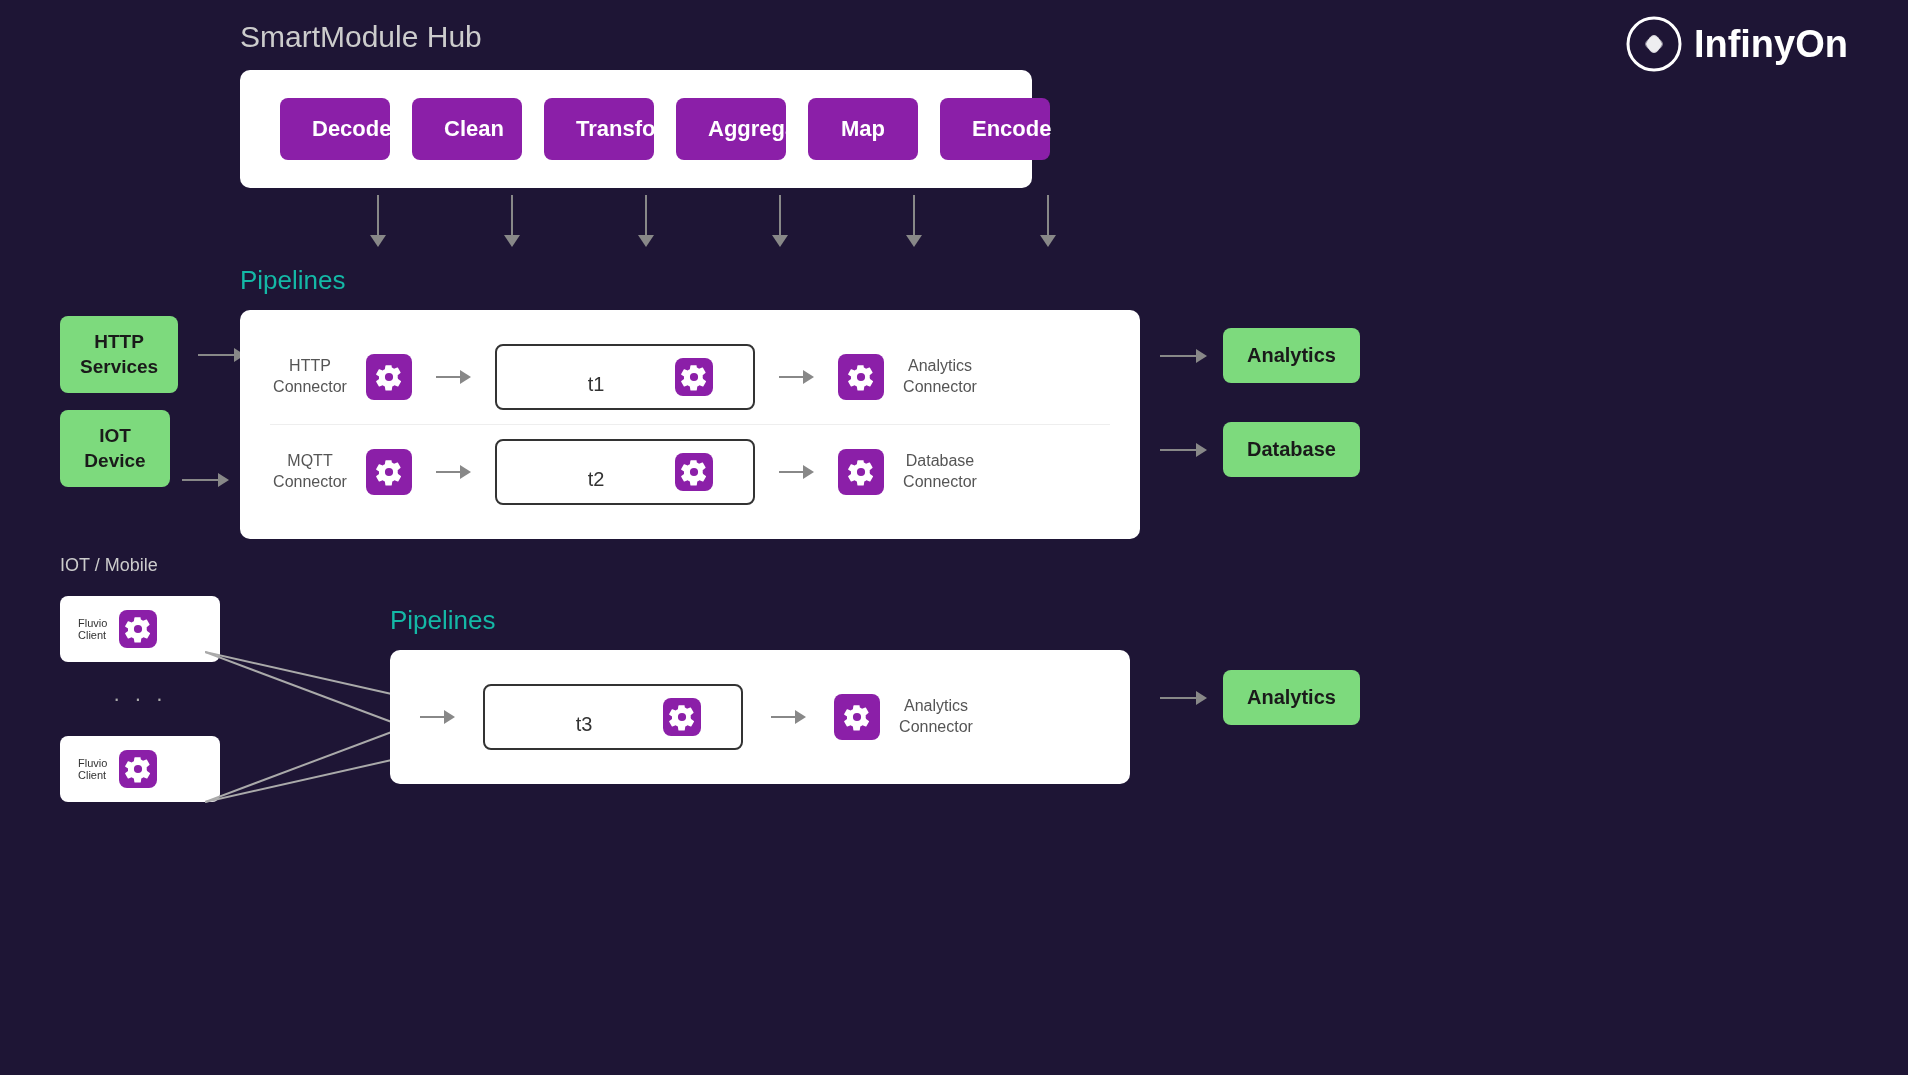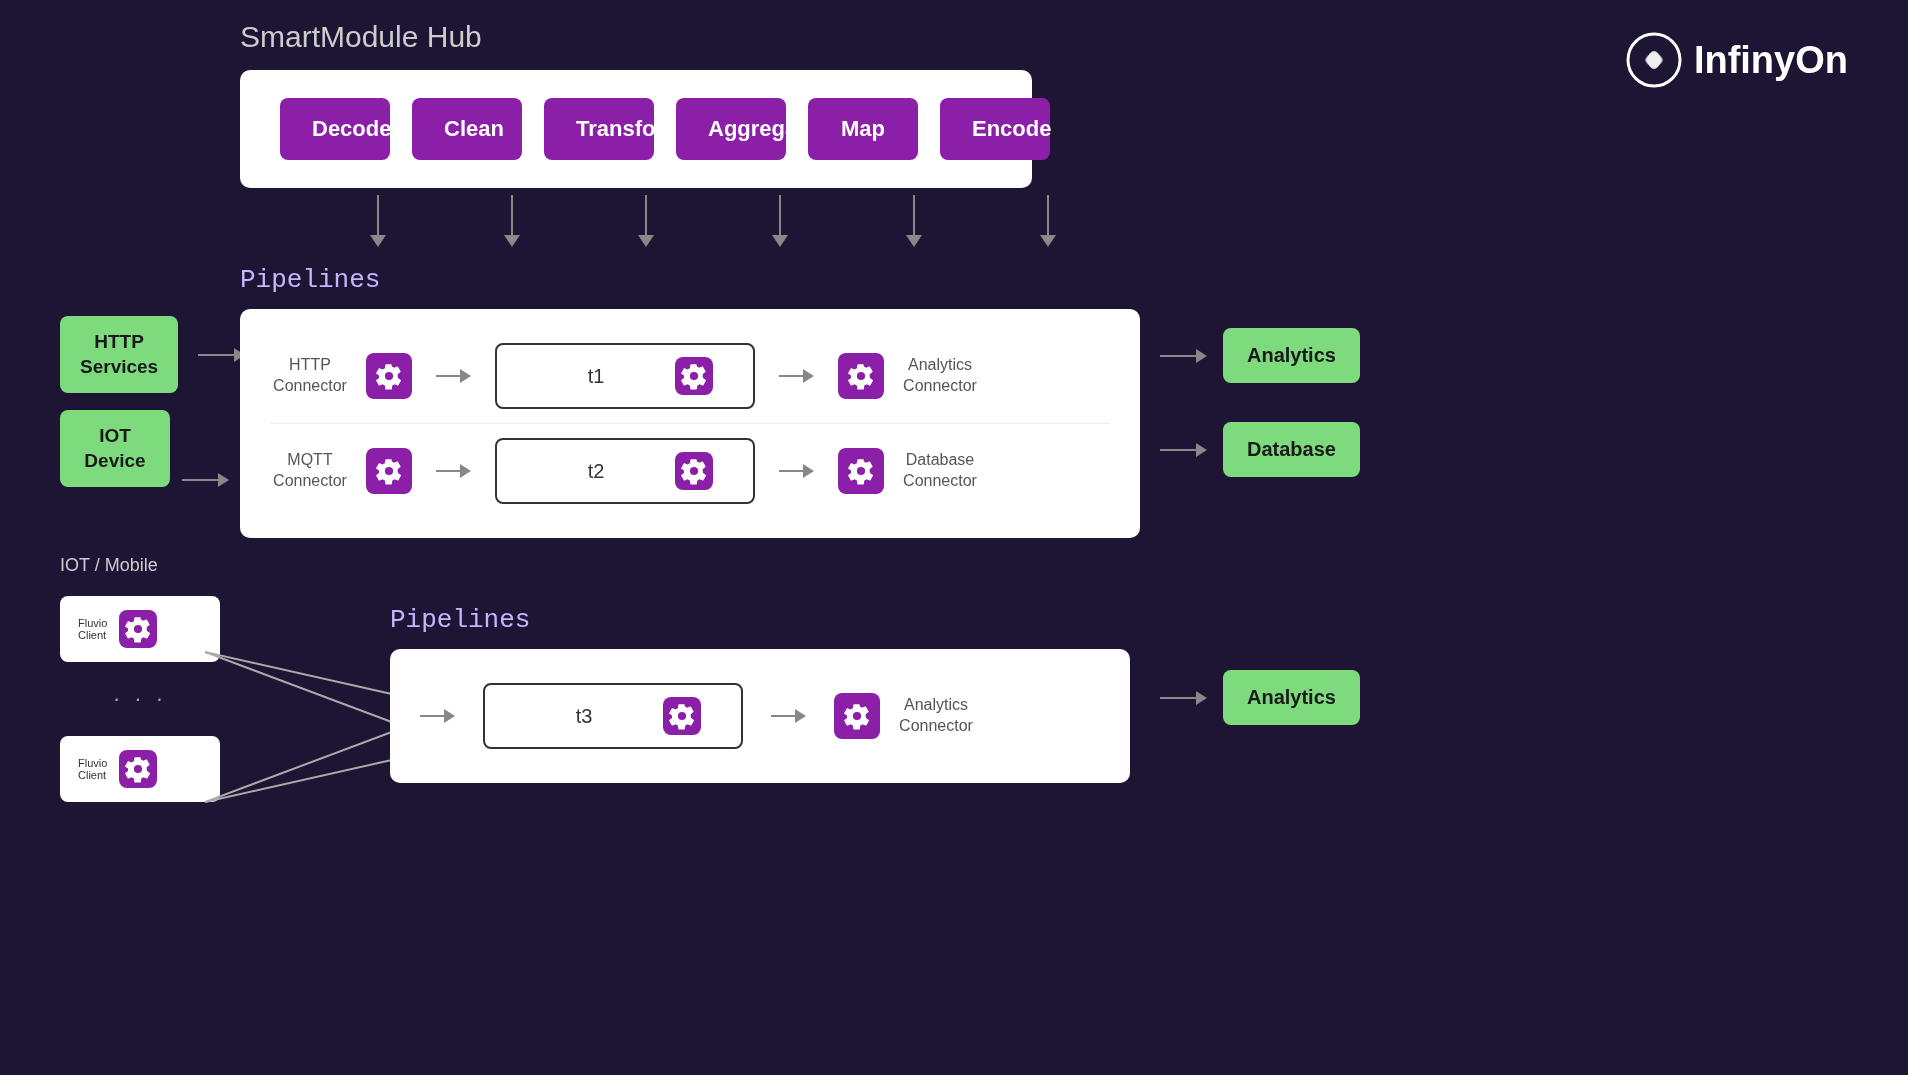--- a/index.html
+++ b/index.html
@@ -9,21 +9,21 @@
       width: 1908px;
       height: 1075px;
       overflow: hidden;
       position: relative;
       color: #ccc;
     }
 
     
     .logo {
       position: absolute;
-      top: 32px;
+      top: 16px;
       right: 60px;
       display: flex;
       align-items: center;
       gap: 12px;
     }
     .logo-icon {
       width: 56px;
       height: 56px;
     }
     .logo-text {
@@ -94,23 +94,22 @@
     }
 
     
     .pipelines-section-top {
       position: absolute;
       top: 265px;
       left: 240px;
     }
     .pipelines-title {
       font-size: 26px;
-      color: #c4b5fd;
+      color: #14b8a6;
       margin-bottom: 14px;
-      font-family: Liberation Mono, monospace;
     }
     .pipelines-box {
       background: #fff;
       border-radius: 10px;
       padding: 20px 30px;
       width: 900px;
     }
 
     
     .pipeline-row {
@@ -144,21 +143,21 @@
 
     .topic-box {
       border: 2px solid #333;
       border-radius: 8px;
       padding: 12px 40px;
       font-size: 20px;
       color: #333;
       min-width: 260px;
       text-align: center;
       display: flex;
-      align-items: center;
+      align-items: flex-end;
       justify-content: space-between;
       gap: 20px;
     }
 
     
     .ext-node-green {
       background: #7dda7d;
       border-radius: 8px;
       padding: 16px 24px;
       font-size: 20px;

